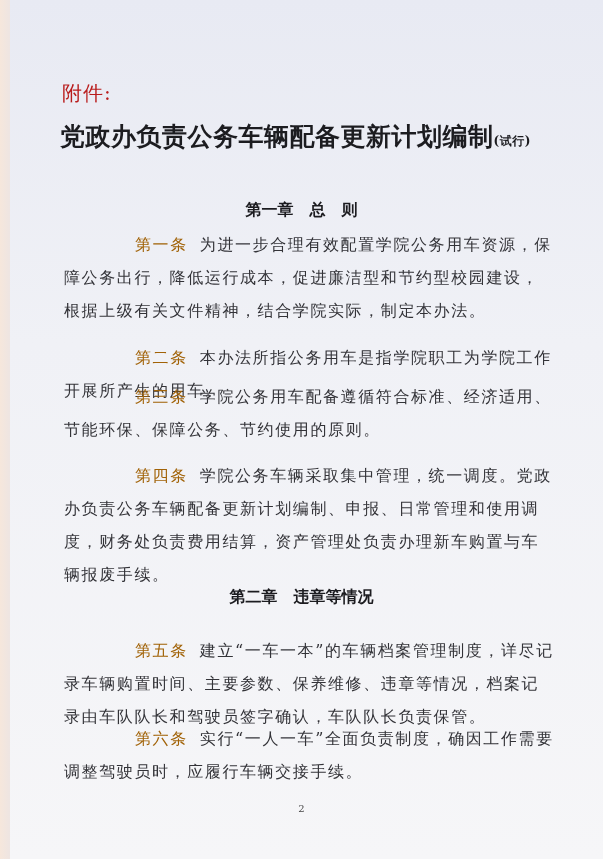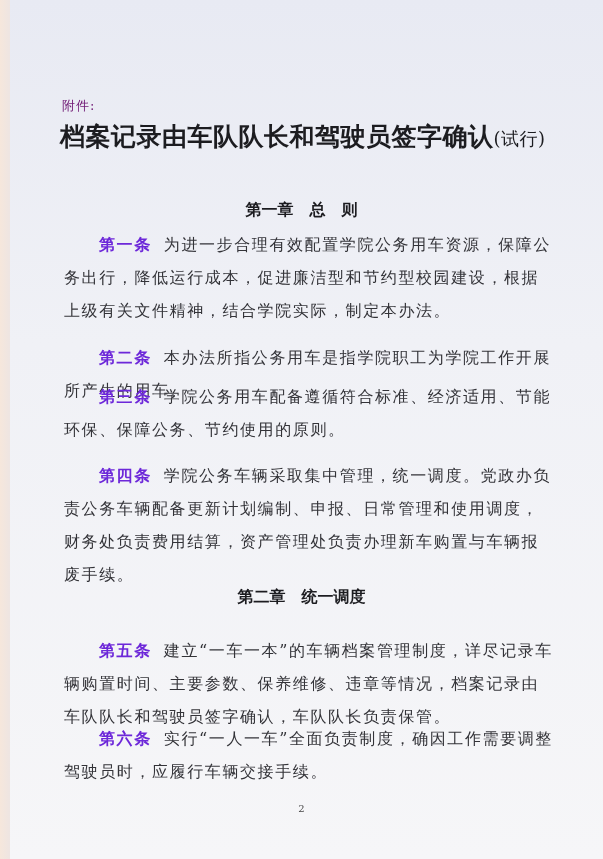--- a/index.html
+++ b/index.html
@@ -12,79 +12,79 @@
     }
     .page {
       position:absolute; left:10px; top:0; width:593px; height:859px;
       background:linear-gradient(180deg,#e8eaf3 0%,#f0f1f6 40%,#f6f6f8 100%);
     }
     .left-edge {
       position:absolute; left:0; top:0; width:10px; height:859px;
       background:linear-gradient(90deg,#f6e7dc,#eee5e2);
     }
     .attach {
-      position:absolute; left:62px; top:97px; font-size:13px; color:#701a75;
+      position:absolute; left:62px; top:80px; font-size:20px; color:#b91c1c;
       letter-spacing:1px;
     }
     .title {
       position:absolute; left:60px; top:120px; font-size:25px; font-weight:bold;
       color:#1c1c20; letter-spacing:0.5px; white-space:nowrap;
     }
-    .title .sub { font-size:18px; font-weight:normal; }
+    .title .sub { font-size:12px; font-weight:bold; }
     .chapter {
       position:absolute; left:0; width:603px; text-align:center;
       font-family:Liberation Sans, sans-serif;
       font-weight:bold; font-size:16px; color:#1c1c20;
       white-space:pre;
     }
     .para {
       position:absolute; left:64px; width:490px; font-size:16px;
       line-height:33px; letter-spacing:1.6px; color:#333338;
       text-indent:35px;
     }
     .para .art {
       font-family:"DejaVu Sans","Liberation Sans",sans-serif;
-      font-weight:bold; color:#6d28d9; margin-right:12px;
+      font-weight:normal; color:#a16207; margin-right:12px;margin-left:36px;
     }
     .pagenum {
       position:absolute; left:0; width:603px; top:803px; text-align:center;
       font-size:10px; color:#444;
     }
   </style>
 </head>
 <body>
 
 <div class="left-edge"></div>
 <div class="page"></div>
 
 <div class="attach">附件:</div>
 
 <div class="title">
-  <span>档案记录由车队队长和驾驶员签字确认</span><span class="sub">(试行)</span>
+  <span>党政办负责公务车辆配备更新计划编制</span><span class="sub">(试行)</span>
 </div>
 
 <div class="chapter" style="top:200px;">第一章　总　则</div>
 
 <div class="para" style="top:228px;">
   <span class="art">第一条</span><span>为进一步合理有效配置学院公务用车资源，保障公务出行，降低运行成本，促进廉洁型和节约型校园建设，根据上级有关文件精神，结合学院实际，制定本办法。</span>
 </div>
 
 <div class="para" style="top:341px;">
   <span class="art">第二条</span><span>本办法所指公务用车是指学院职工为学院工作开展所产生的用车。</span>
 </div>
 
 <div class="para" style="top:380px;">
   <span class="art">第三条</span><span>学院公务用车配备遵循符合标准、经济适用、节能环保、保障公务、节约使用的原则。</span>
 </div>
 
 <div class="para" style="top:459px;">
   <span class="art">第四条</span><span>学院公务车辆采取集中管理，统一调度。党政办负责公务车辆配备更新计划编制、申报、日常管理和使用调度，财务处负责费用结算，资产管理处负责办理新车购置与车辆报废手续。</span>
 </div>
 
-<div class="chapter" style="top:587px;">第二章　统一调度</div>
+<div class="chapter" style="top:587px;">第二章　违章等情况</div>
 
 <div class="para" style="top:634px;">
   <span class="art">第五条</span><span>建立“一车一本”的车辆档案管理制度，详尽记录车辆购置时间、主要参数、保养维修、违章等情况，档案记录由车队队长和驾驶员签字确认，车队队长负责保管。</span>
 </div>
 
 <div class="para" style="top:722px;">
   <span class="art">第六条</span><span>实行“一人一车”全面负责制度，确因工作需要调整驾驶员时，应履行车辆交接手续。</span>
 </div>
 
 <div class="pagenum">2</div>

